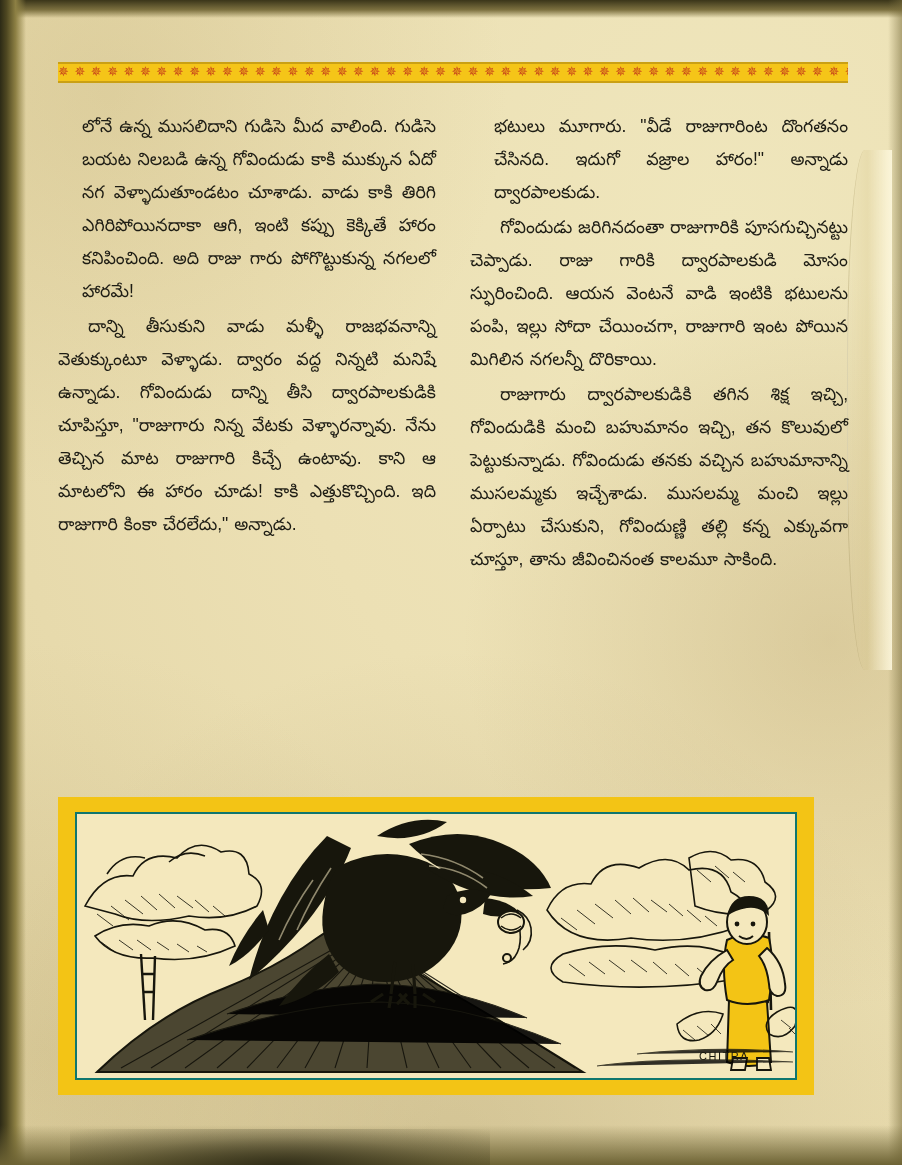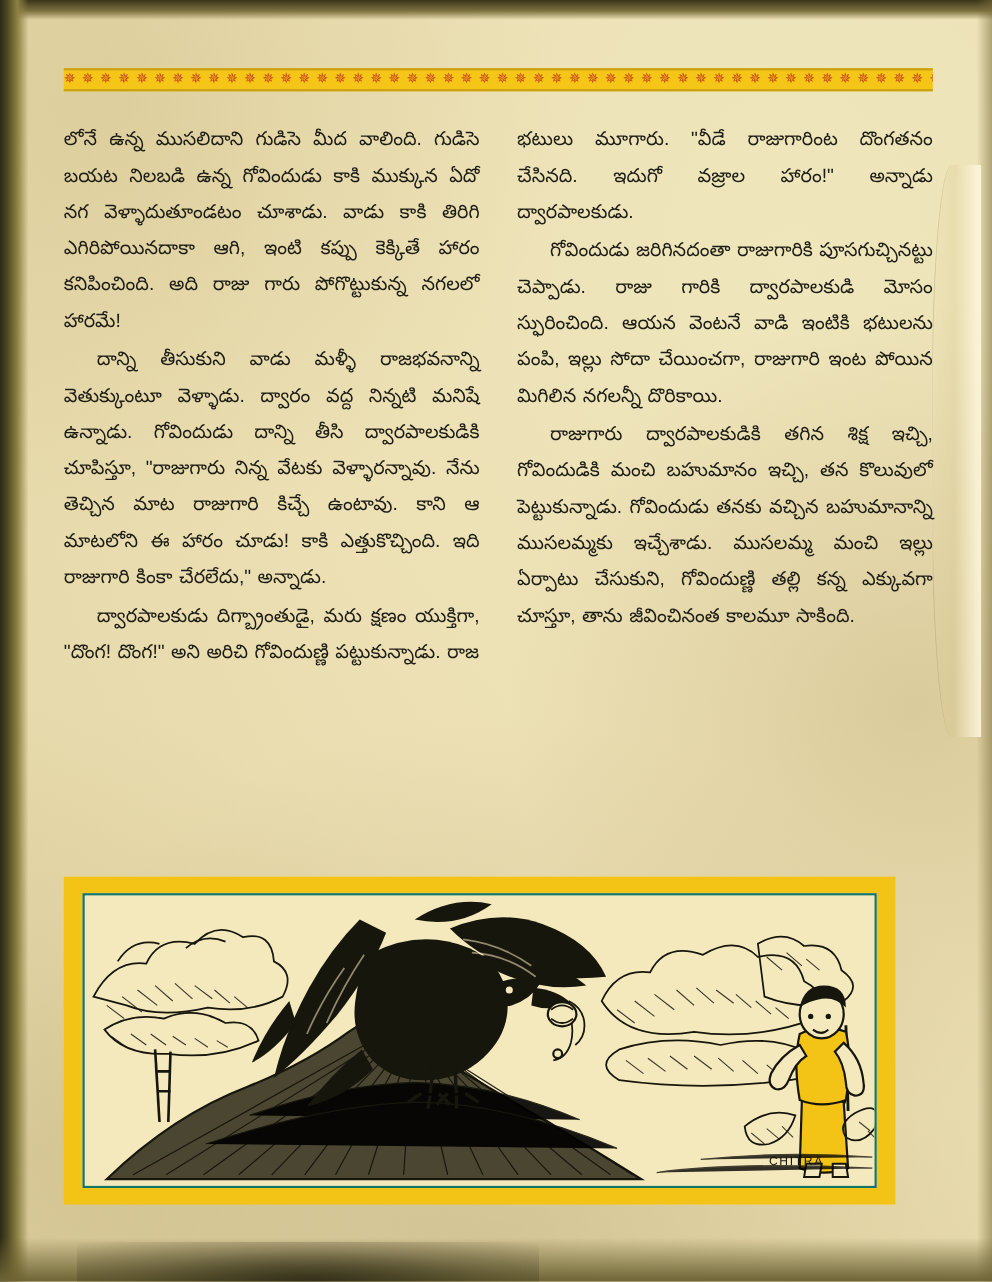--- a/index.html
+++ b/index.html
@@ -113,20 +113,21 @@
     font-size: 17.5px;
     line-height: 33px;
     color: #1d1c14;
     text-align: justify;
     text-indent: 30px;
     font-family: "Liberation Sans", sans-serif;
     word-spacing: 1px;
   }
   p.para.no-indent {
     text-indent: 0;
+    margin-left: 24px;
   }
 
   
   .illus-frame {
     position: absolute;
     left: 58px;
     top: 797px;
     width: 756px;
     height: 298px;
     background: #f3c415;
@@ -167,21 +168,20 @@
   <div class="page-curl"></div>
 
   <div class="ornament">
     <div class="orn-inner">✵✵✵✵✵✵✵✵✵✵✵✵✵✵✵✵✵✵✵✵✵✵✵✵✵✵✵✵✵✵✵✵✵✵✵✵✵✵✵✵✵✵✵✵✵✵✵✵✵✵✵✵</div>
   </div>
 
   <div class="columns">
     <div class="col">
       <p class="para no-indent">లోనే ఉన్న ముసలిదాని గుడిసె మీద వాలింది. గుడిసె బయట నిలబడి ఉన్న గోవిందుడు కాకి ముక్కున ఏదో నగ వెళ్ళాదుతూండటం చూశాడు. వాడు కాకి తిరిగి ఎగిరిపోయినదాకా ఆగి, ఇంటి కప్పు కెక్కితే హారం కనిపించింది. అది రాజు గారు పోగొట్టుకున్న నగలలో హారమే!</p>
       <p class="para">దాన్ని తీసుకుని వాడు మళ్ళీ రాజభవనాన్ని వెతుక్కుంటూ వెళ్ళాడు. ద్వారం వద్ద నిన్నటి మనిషే ఉన్నాడు. గోవిందుడు దాన్ని తీసి ద్వారపాలకుడికి చూపిస్తూ, "రాజుగారు నిన్న వేటకు వెళ్ళారన్నావు. నేను తెచ్చిన మాట రాజుగారి కిచ్చే ఉంటావు. కాని ఆ మాటలోని ఈ హారం చూడు! కాకి ఎత్తుకొచ్చింది. ఇది రాజుగారి కింకా చేరలేదు," అన్నాడు.</p>
-      <p class="para">ద్వారపాలకుడు దిగ్బ్రాంతుడై, మరు క్షణం యుక్తిగా, "దొంగ! దొంగ!" అని అరిచి గోవిందుణ్ణి పట్టుకున్నాడు. రాజ</p>
     </div>
     <div class="col">
       <p class="para no-indent">భటులు మూగారు. "వీడే రాజుగారింట దొంగతనం చేసినది. ఇదుగో వజ్రాల హారం!" అన్నాడు ద్వారపాలకుడు.</p>
       <p class="para">గోవిందుడు జరిగినదంతా రాజుగారికి పూసగుచ్చినట్టు చెప్పాడు. రాజు గారికి ద్వారపాలకుడి మోసం స్ఫురించింది. ఆయన వెంటనే వాడి ఇంటికి భటులను పంపి, ఇల్లు సోదా చేయించగా, రాజుగారి ఇంట పోయిన మిగిలిన నగలన్నీ దొరికాయి.</p>
       <p class="para">రాజుగారు ద్వారపాలకుడికి తగిన శిక్ష ఇచ్చి, గోవిందుడికి మంచి బహుమానం ఇచ్చి, తన కొలువులో పెట్టుకున్నాడు. గోవిందుడు తనకు వచ్చిన బహుమానాన్ని ముసలమ్మకు ఇచ్చేశాడు. ముసలమ్మ మంచి ఇల్లు ఏర్పాటు చేసుకుని, గోవిందుణ్ణి తల్లి కన్న ఎక్కువగా చూస్తూ, తాను జీవించినంత కాలమూ సాకింది.</p>
     </div>
   </div>
 
   <div class="illus-frame">
     <div class="illus-inner">

